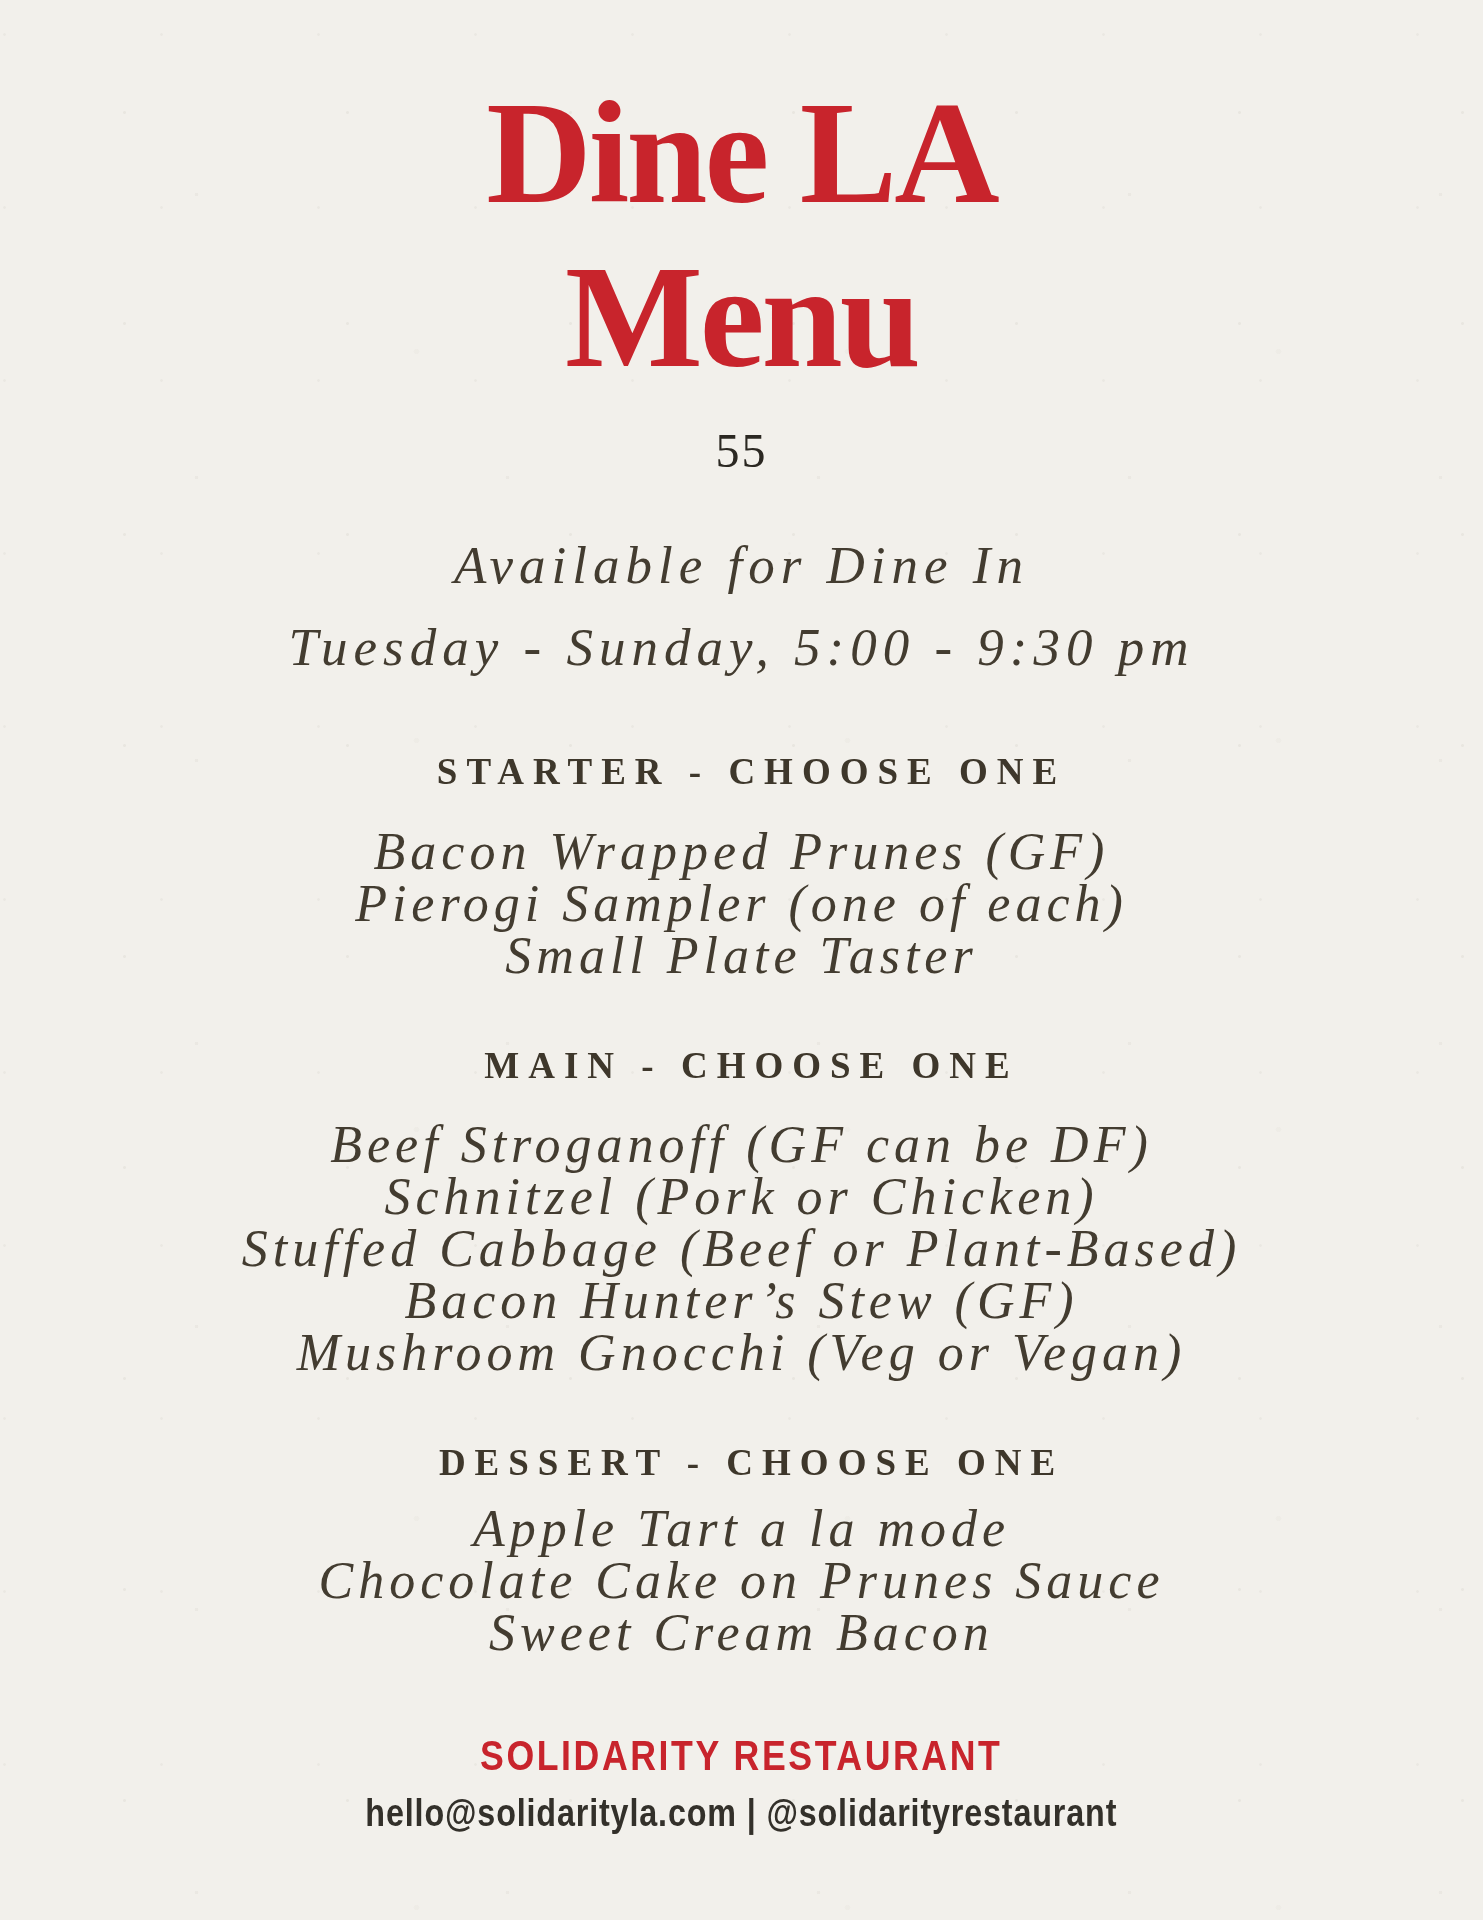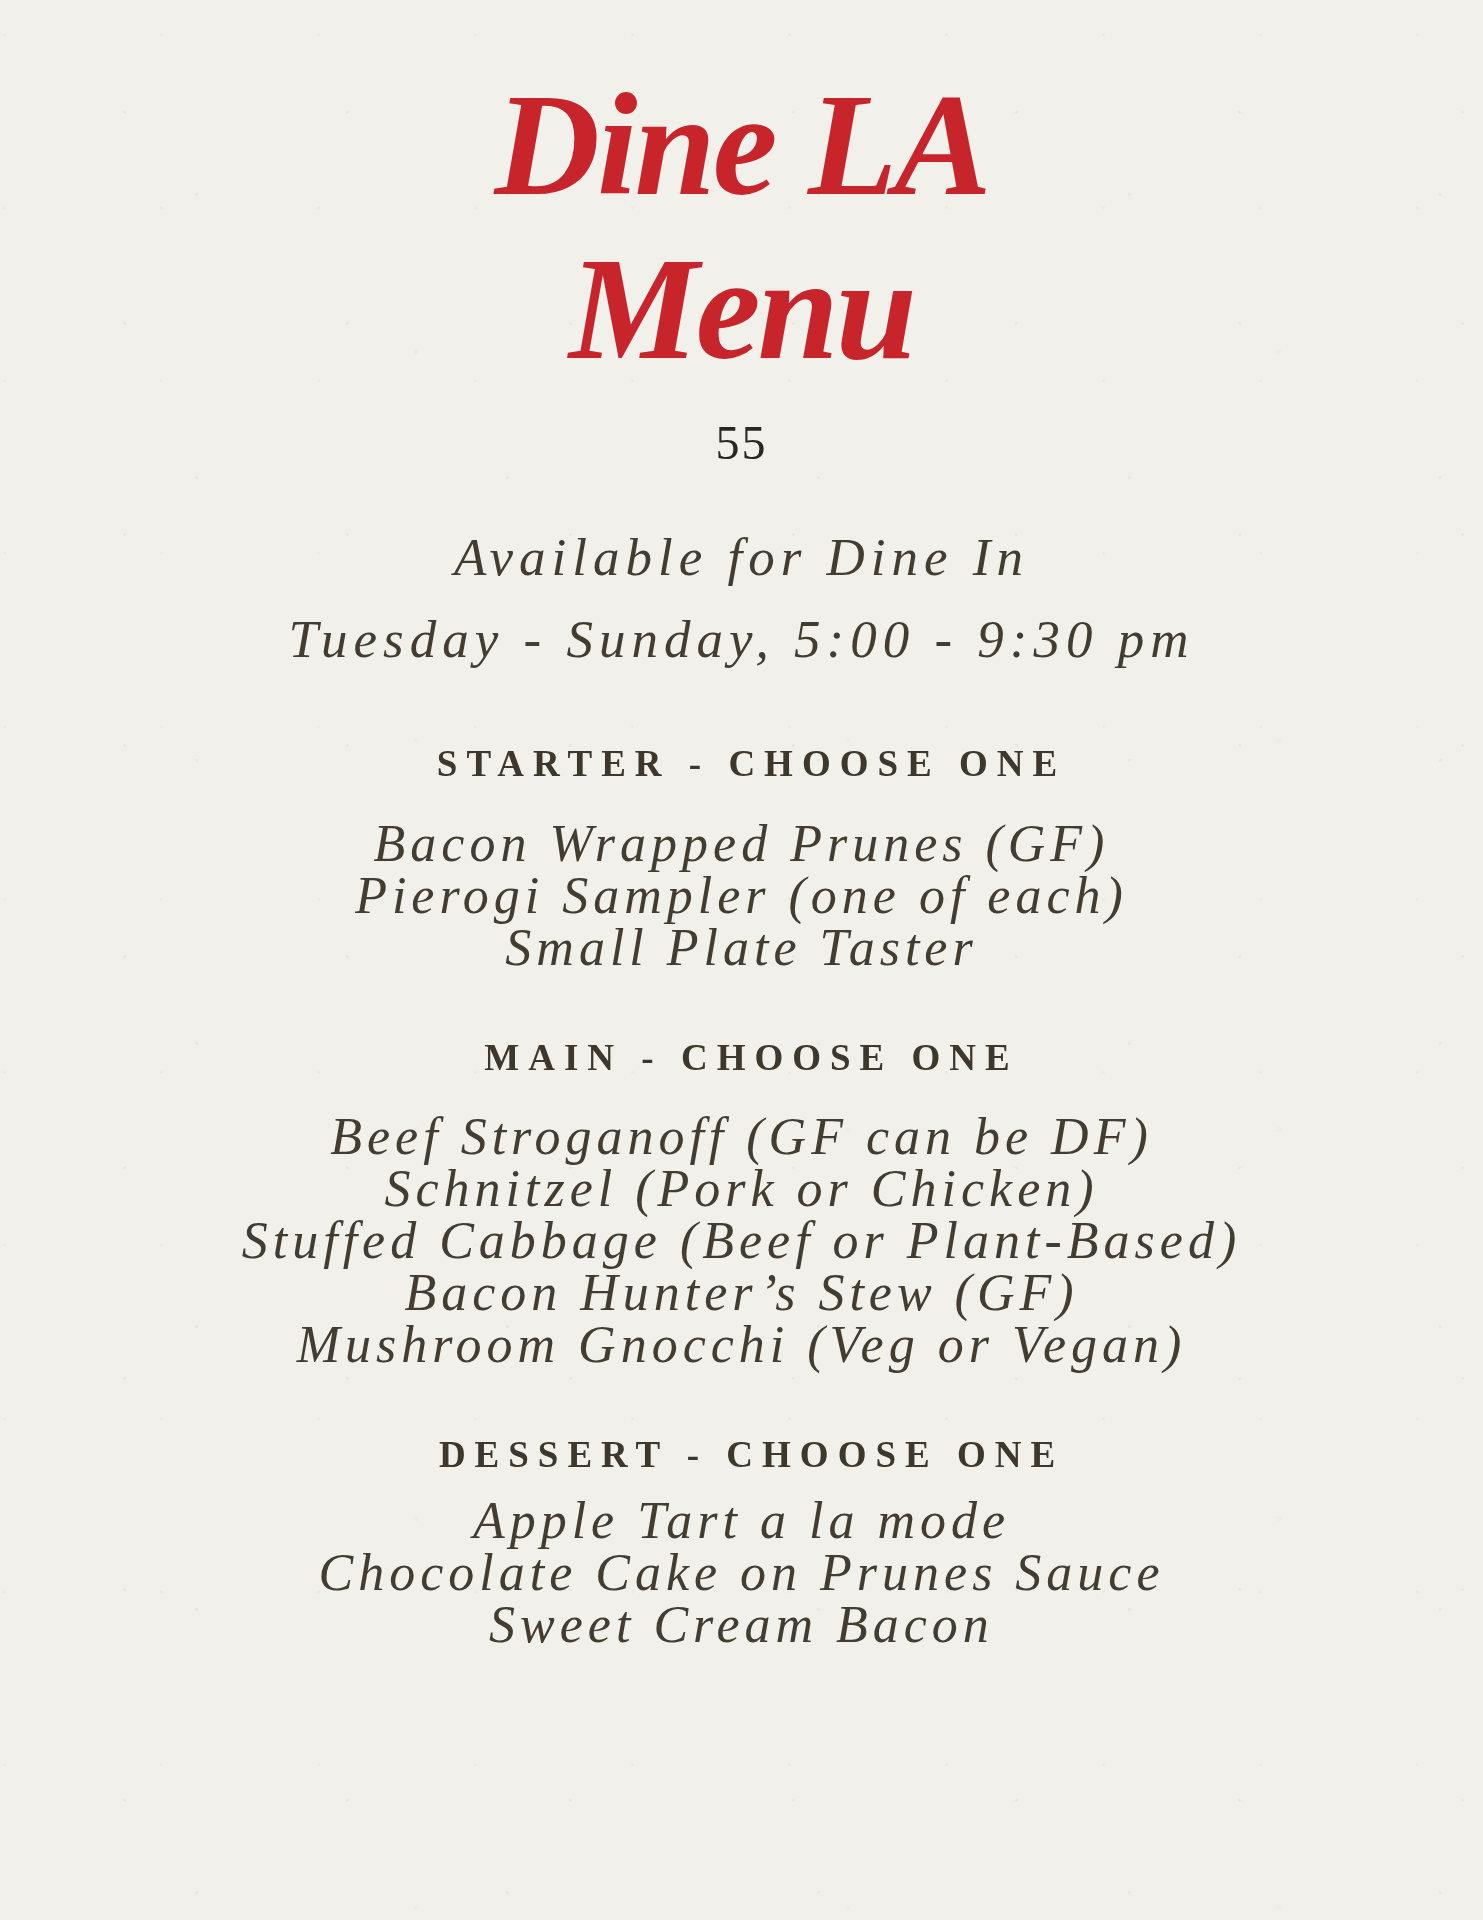--- a/index.html
+++ b/index.html
@@ -26,24 +26,23 @@
     color: var(--text);
     overflow: hidden;
   }
   .page {
     width: 100%;
     height: 100%;
     text-align: center;
     padding-top: 64px;
   }
   .title {
-    margin: 0;
+    margin: 8px;
     color: var(--accent);
     font-family: "Liberation Serif", serif;
-    font-style: italic;
     font-weight: 700;
     font-size: 146px;
     line-height: 1.12;
     letter-spacing: -3px;
   }
   .title-line { display: block; }
   .price {
     margin-top: 24px;
     font-size: 48px;
     letter-spacing: 2px;
@@ -142,14 +141,22 @@
       <section class="section">
         <h2 class="section-heading">DESSERT - CHOOSE ONE</h2>
         <div class="items">
           <div class="menu-item">Apple Tart a la mode</div>
           <div class="menu-item">Chocolate Cake on Prunes Sauce</div>
           <div class="menu-item">Sweet Cream Bacon</div>
         </div>
       </section>
     </main>
 
+  <footer class="footer">
+    <div>
+      <span class="restaurant-name">SOLIDARITY RESTAURANT</span>
+    </div>
+    <div class="contact">
+      <span class="contact-inner">hello@solidarityla.com | @solidarityrestaurant</span>
+    </div>
+  </footer>
 
 </div>
 
 </body></html>

